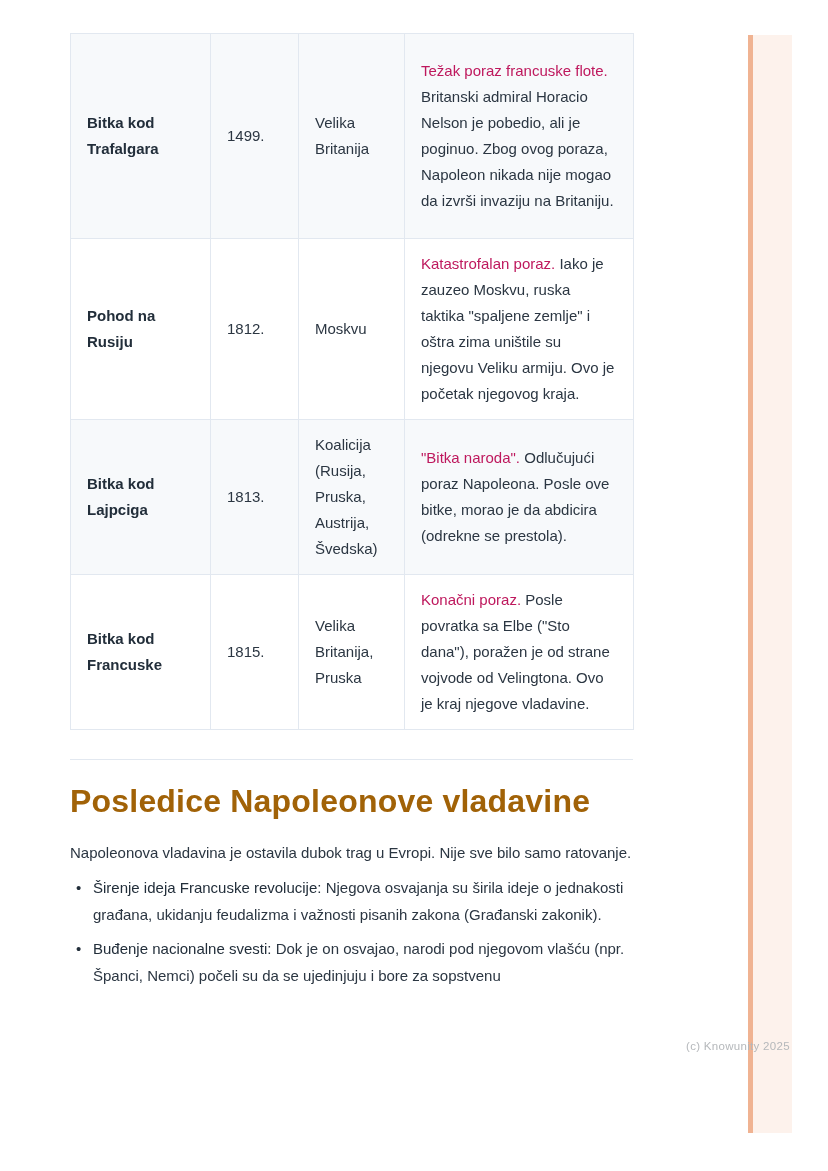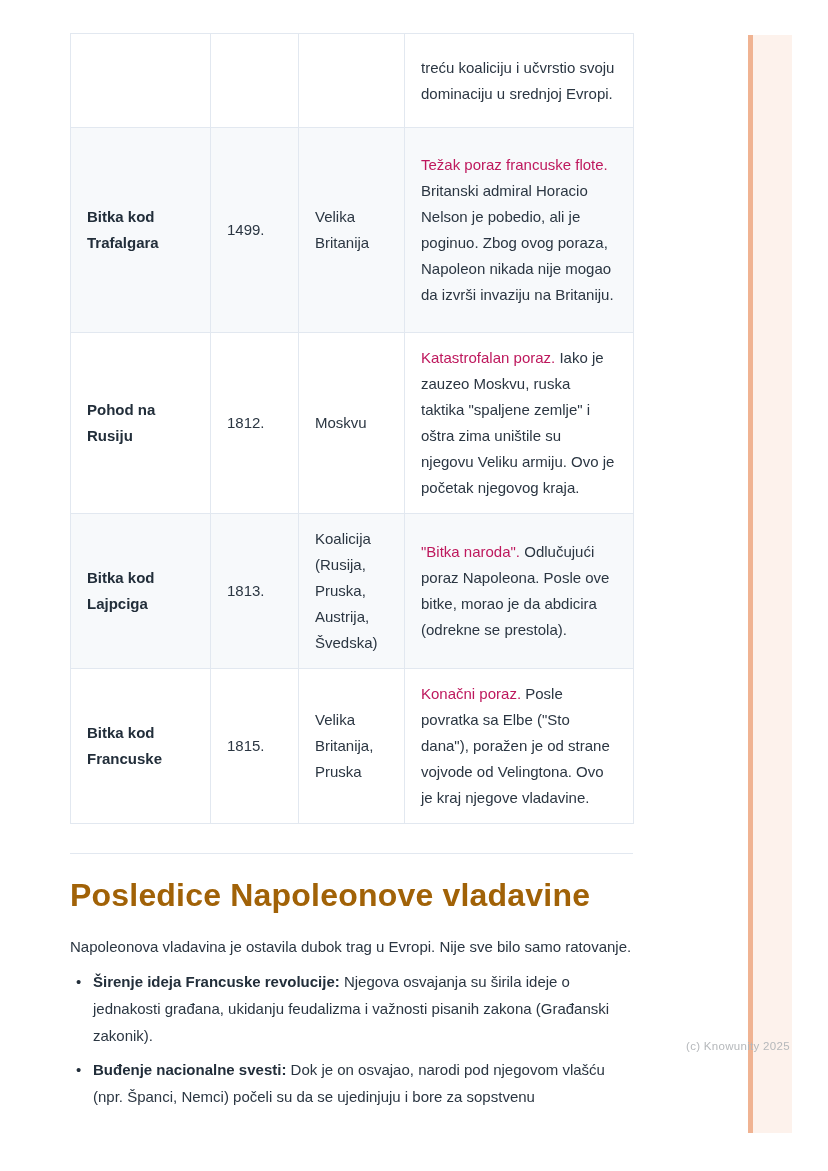--- a/index.html
+++ b/index.html
@@ -52,47 +52,41 @@
   ul.consequences{
     margin:5px 0 0 0;padding:0;list-style:none;
     font-size:15px;line-height:27px;color:#2b3642;
   }
   ul.consequences li{
     position:relative;padding-left:23px;margin:0 0 7px 0;
   }
   ul.consequences li .bullet-dot{
     position:absolute;left:6px;top:0;color:#222e3a;font-size:15px;
   }
-  ul.consequences .li-bold{font-weight:bold;color:#222e3a;}
+  ul.consequences .li-bold{font-weight:normal;color:#222e3a;}
   .footer-note{
     position:absolute;left:686px;top:1040px;z-index:3;
     font-size:11.5px;color:#b5b8bb;letter-spacing:0.3px;
   }
 </style>
 </head>
 <body>
 
 <div class="accent-bar"></div>
 
 <div class="content">
 
   <table class="battles">
     <colgroup>
         <col class="c1">
         <col class="c2">
         <col class="c3">
         <col class="c4">
       </colgroup>
     <tbody>
-      <tr class="r0">
-        <td><span class="battle-name"></span></td>
-        <td><span></span></td>
-        <td><span></span></td>
-        <td><span class="desc-lead"></span><span>treću koaliciju i učvrstio svoju dominaciju u srednjoj Evropi.</span></td>
-      </tr>
       <tr class="r1 striped">
         <td><span class="battle-name">Bitka kod Trafalgara</span></td>
         <td><span>1499.</span></td>
         <td><span>Velika Britanija</span></td>
         <td><span class="desc-lead">Težak poraz francuske flote.</span> <span>Britanski admiral Horacio Nelson je pobedio, ali je poginuo. Zbog ovog poraza, Napoleon nikada nije mogao da izvrši invaziju na Britaniju.</span></td>
       </tr>
       <tr class="r2">
         <td><span class="battle-name">Pohod na Rusiju</span></td>
         <td><span>1812.</span></td>
         <td><span>Moskvu</span></td>

